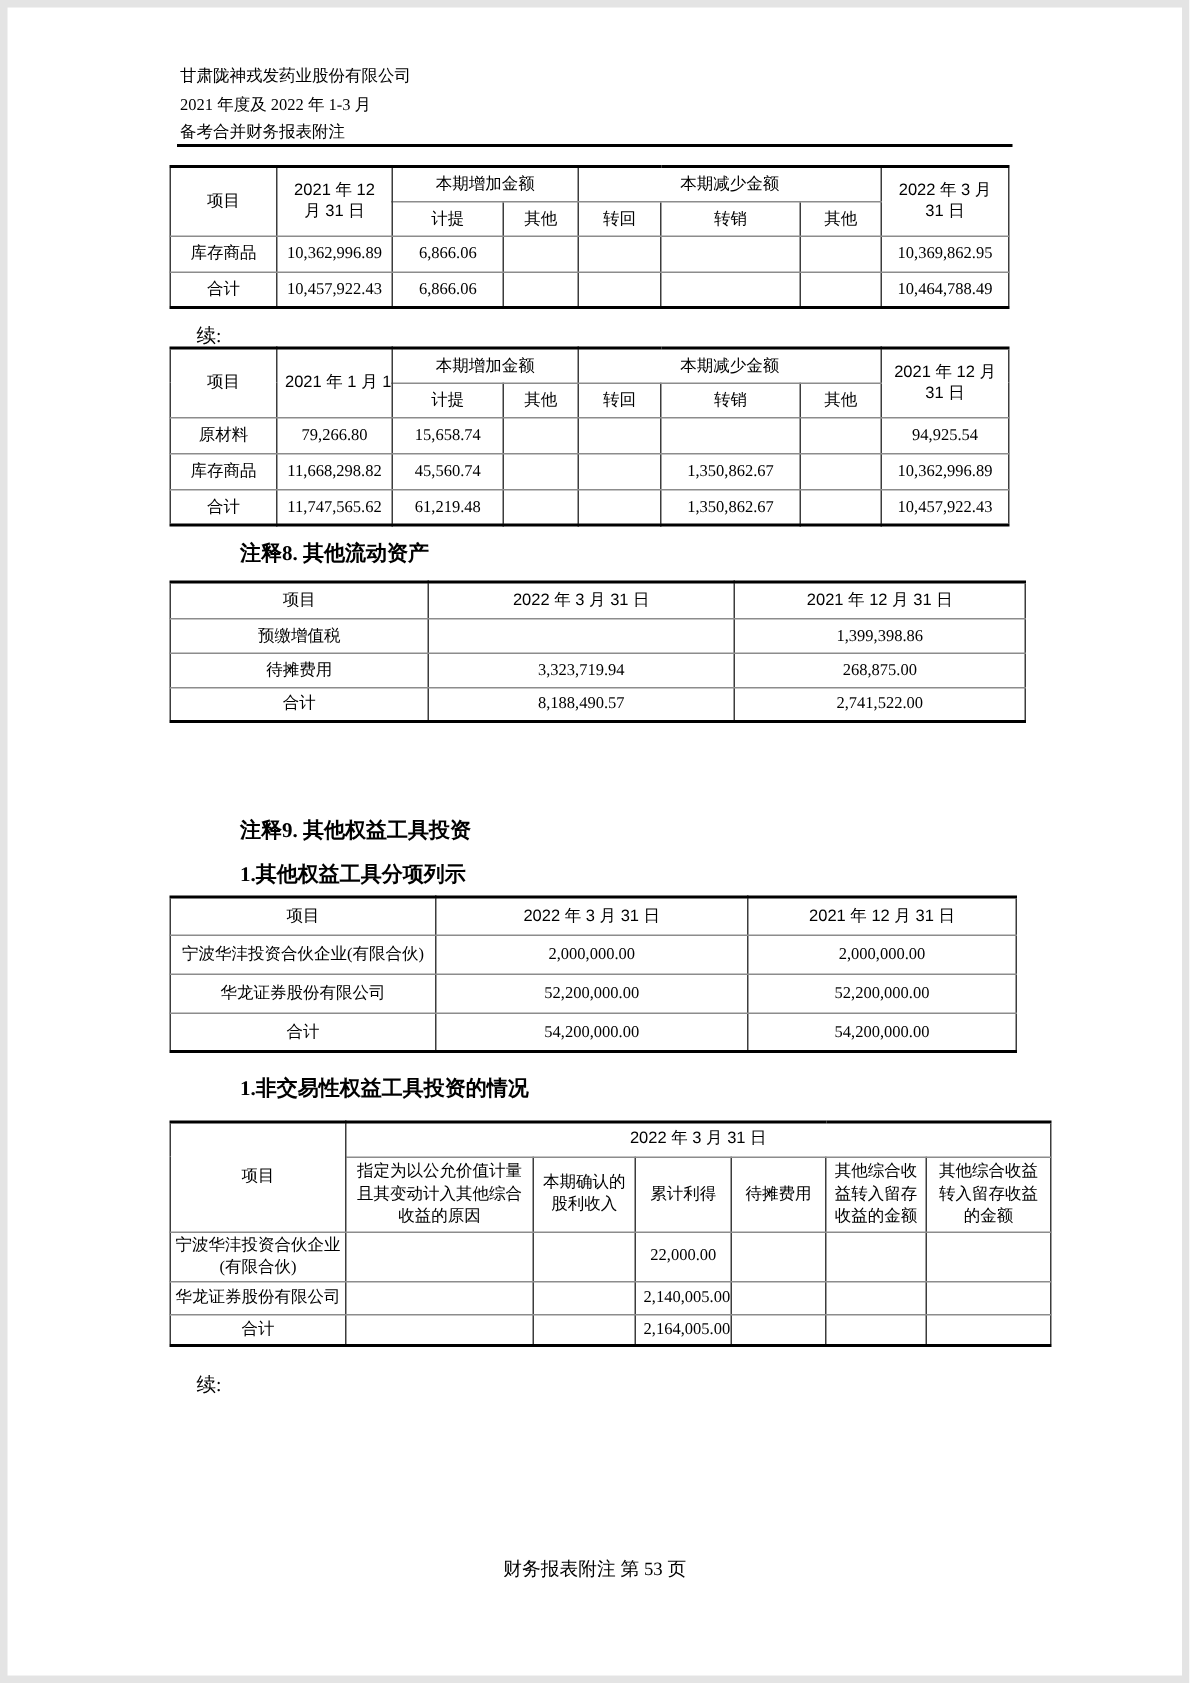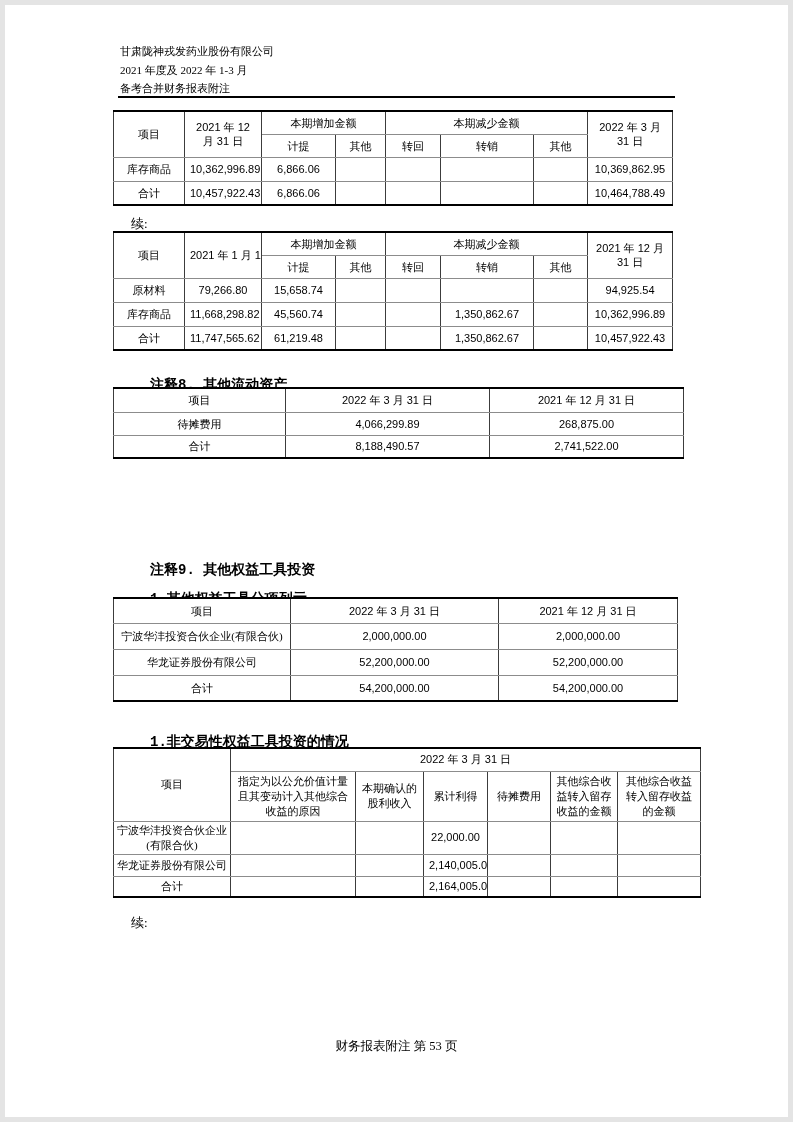--- a/index.html
+++ b/index.html
@@ -4,28 +4,28 @@
 <style>
   html,body{margin:0;padding:0;background:#fff;}
   body{width:793px;height:1122px;position:relative;overflow:hidden;
        font-family:"Liberation Serif","DejaVu Serif",serif;color:#000;}
   .page-frame{position:absolute;left:0;top:0;right:0;bottom:0;
        border:5px solid #e4e4e4;pointer-events:none;z-index:9;}
   .doc-header{position:absolute;left:120px;top:42px;font-size:11px;line-height:18.5px;}
   .doc-header div{white-space:nowrap;}
   .header-rule{position:absolute;left:118px;top:96px;width:557px;border-top:2px solid #000;height:0;}
   .continued{position:absolute;left:131px;font-size:13px;}
-  .note-title{position:absolute;left:150px;font-weight:700;font-size:14px;
-       font-family:Liberation Mono, monospace;white-space:nowrap;margin-top:16px;}
+  .note-title{position:absolute;left:160px;font-weight:700;font-size:14px;
+       font-family:Liberation Serif, serif;white-space:nowrap;}
   .fin{position:absolute;border-collapse:collapse;table-layout:fixed;background:#fff;
        border:1.4px solid #000;border-top:2.6px solid #000;border-bottom:2.6px solid #000;}
   .fin td,.fin th{border:1px solid #3c3c3c;border-top:1px solid #8c8c8c;border-bottom:1px solid #8c8c8c;
        font-weight:400;padding:1px 5px;font-size:11px;line-height:14px;
        vertical-align:middle;overflow:hidden;text-align:center;}
-  .num{text-align:right;font-family:Liberation Sans, sans-serif;font-size:10.5px;}
+  .num{text-align:right;font-family:Liberation Serif, serif;font-size:10.5px;}
   .item{text-align:left;}
   .dt{font-family:"Liberation Sans","DejaVu Sans",sans-serif;font-size:10.5px;}
   .nw{white-space:nowrap;padding:1px 2px;}
   .t92 td,.t92 th{line-height:15px;}
   .footer{position:absolute;left:0;top:1038px;width:793px;text-align:center;font-size:12.5px;}
 </style>
 </head>
 <body>
 
 <div class="page-frame"></div>
@@ -155,22 +155,27 @@
       <col style="width:204px">
       <col style="width:194px">
     </colgroup>
   <tbody>
       <tr style="height:24px">
     <th>项目</th>
     <th class="dt">2022 年 3 月 31 日</th>
     <th class="dt">2021 年 12 月 31 日</th>
   </tr>
   <tr style="height:23px">
+    <td class="item">预缴增值税</td>
+    <td></td>
+    <td class="num">1,399,398.86</td>
+  </tr>
+  <tr style="height:23px">
     <td class="item">待摊费用</td>
-    <td class="num">4,066,299.89</td>
+    <td class="num">3,323,719.94</td>
     <td class="num">268,875.00</td>
   </tr>
   <tr style="height:23px">
     <td>合计</td>
     <td class="num">8,188,490.57</td>
     <td class="num">2,741,522.00</td>
   </tr>
 </tbody>
   </table>
 

